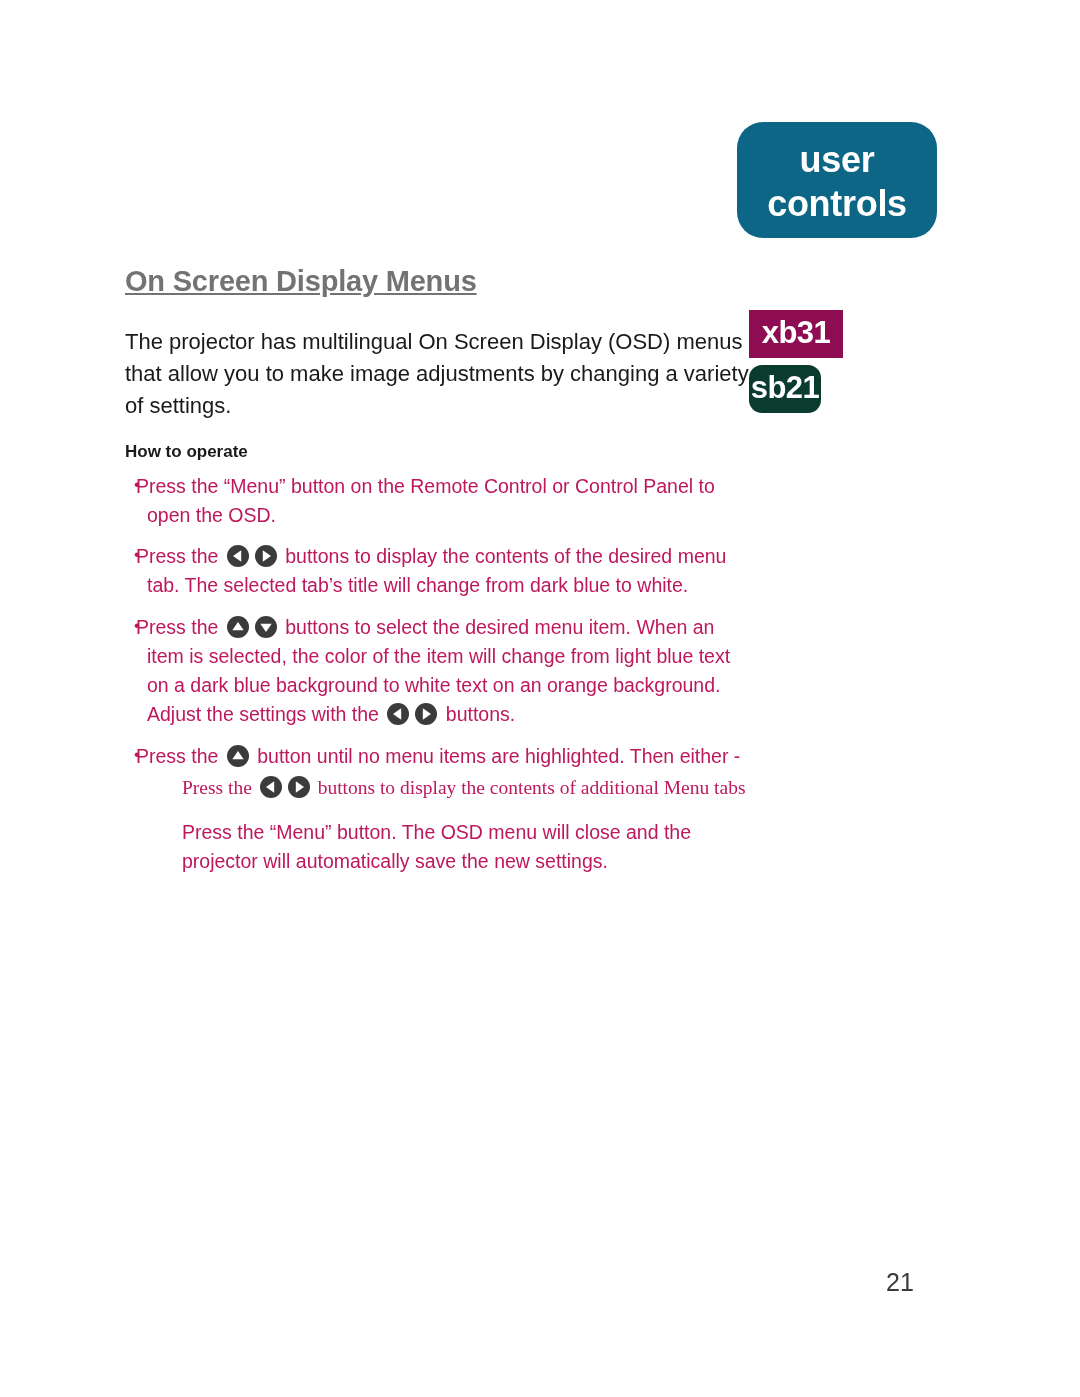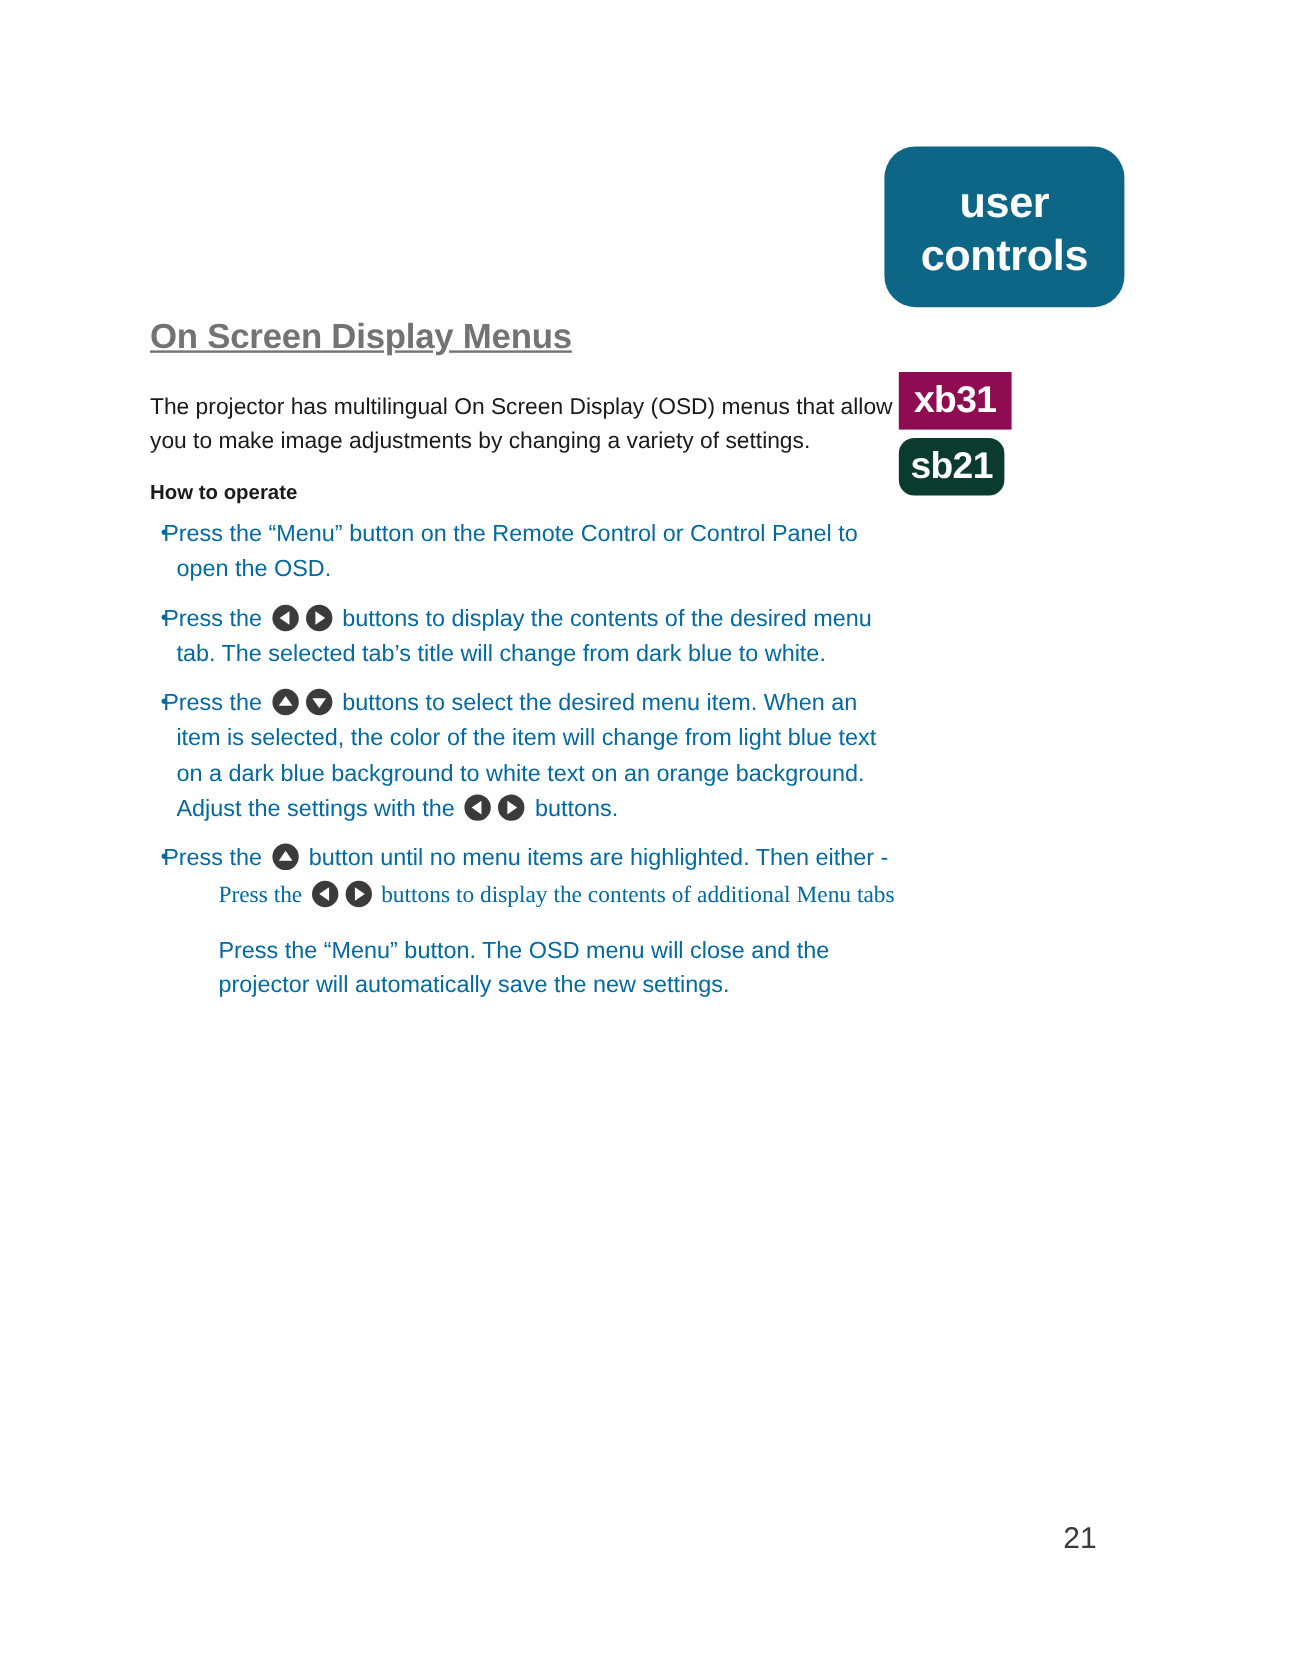--- a/index.html
+++ b/index.html
@@ -18,21 +18,21 @@
     background: #ffffff;
     overflow: hidden;
   }
 
   
   .corner-tab {
     position: absolute;
     left: 737px;
     top: 122px;
     width: 200px;
-    height: 134px;
+    height: 116px;
     background: #0d6685;
     border-radius: 26px;
     box-sizing: border-box;
     display: flex;
     flex-direction: column;
     align-items: center;
     justify-content: center;
     padding-top: 4px;
   }
   .corner-tab .line {
@@ -68,21 +68,21 @@
     padding: 0 11px 3px 11px;
   }
   .badge-xb31 {
     background: #8e0d52;
     border-radius: 0;
     width: 94px;
   }
   .badge-sb21 {
     background: #0b3b2e;
     border-radius: 13px;
-    width: 88px;
+    width: 72px;
   }
 
   
   .content {
     position: absolute;
     left: 125px;
     top: 265px;
     width: 625px;
   }
 
@@ -90,21 +90,21 @@
     margin: 0 0 28px 0;
     font-size: 29px;
     font-weight: bold;
     letter-spacing: -0.2px;
     color: #737373;
     text-decoration: underline;
   }
 
   p.intro {
     margin: 0 0 20px 0;
-    font-size: 19px;
+    font-size: 22px;
     line-height: 1.45;
     color: #1a1a1a;
   }
 
   h2.subhead {
     margin: 18px 0 10px 0;
     font-size: 17px;
     font-weight: bold;
     color: #1a1a1a;
   }
@@ -113,21 +113,21 @@
     list-style: none;
     margin: 0;
     padding: 0;
   }
   ul.steps > li {
     position: relative;
     margin: 0 0 12px 0;
     padding-left: 22px;
     font-size: 19.5px;
     line-height: 1.5;
-    color: #0369a1;
+    color: #be185d;
     text-indent: -11px;
   }
   ul.steps > li::before {
     content: "\2022";
     position: absolute;
     left: 9px;
     top: 0;
     text-indent: 0;
     font-size: 17px;
   }

